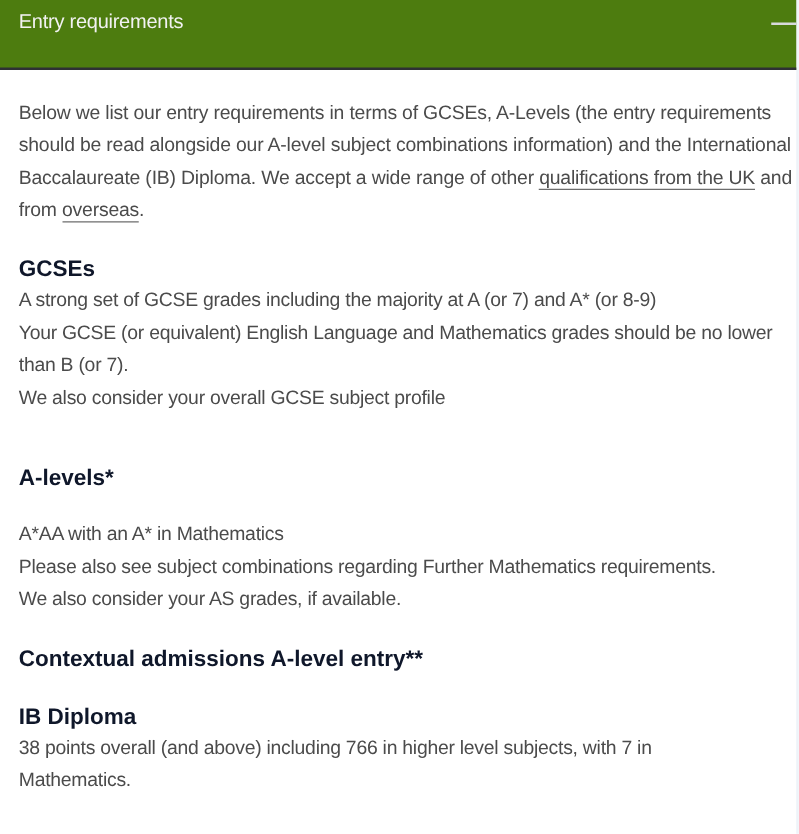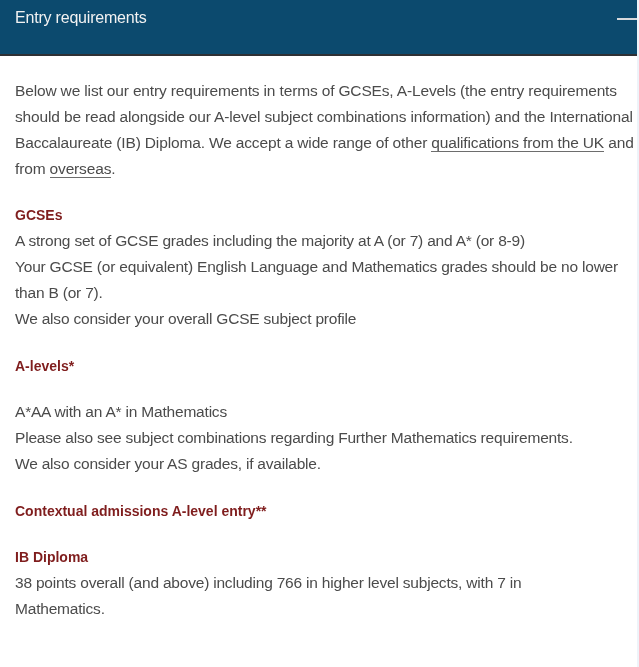--- a/index.html
+++ b/index.html
@@ -19,21 +19,21 @@
       left: 0;
       top: 0;
       width: 637px;
       height: 667px;
       background: #ffffff;
       border-right: 2px solid #eef3f9;
     }
     .header {
       position: relative;
       height: 54px;
-      background: #0c4a6e;
+      background: #4d7c0f;
       border-bottom: 2px solid #2e3034;
       cursor: pointer;
     }
     .header-title {
       position: absolute;
       left: 15px;
       top: 9px;
       font-size: 16px;
       color: #f2f2f2;
       letter-spacing: -0.2px;
@@ -62,26 +62,26 @@
       letter-spacing: -0.15px;
     }
     .intro a {
       color: #4b4b4b;
       text-decoration: none;
       border-bottom: 1px solid #6d6d6d;
       text-align: center;
     }
     .section-title {
       font-weight: bold;
-      color: #7f1d1d;
+      color: #0f172a;
       margin: 0;
-      font-size: 14px;
+      font-size: 18px;
     }
     .gcse { margin-top: 20px; }
-    .alevels { margin-top: 21px; }
+    .alevels { margin-top: 37px; }
     .alevels-gap { height: 20px; }
     .contextual { margin-top: 21px; }
     .ib { margin-top: 20px; }
     .line { letter-spacing: -0.2px; white-space: nowrap; }
     .wrap { letter-spacing: -0.2px; }
   </style>
 </head>
 <body>
 
 <div class="panel">

